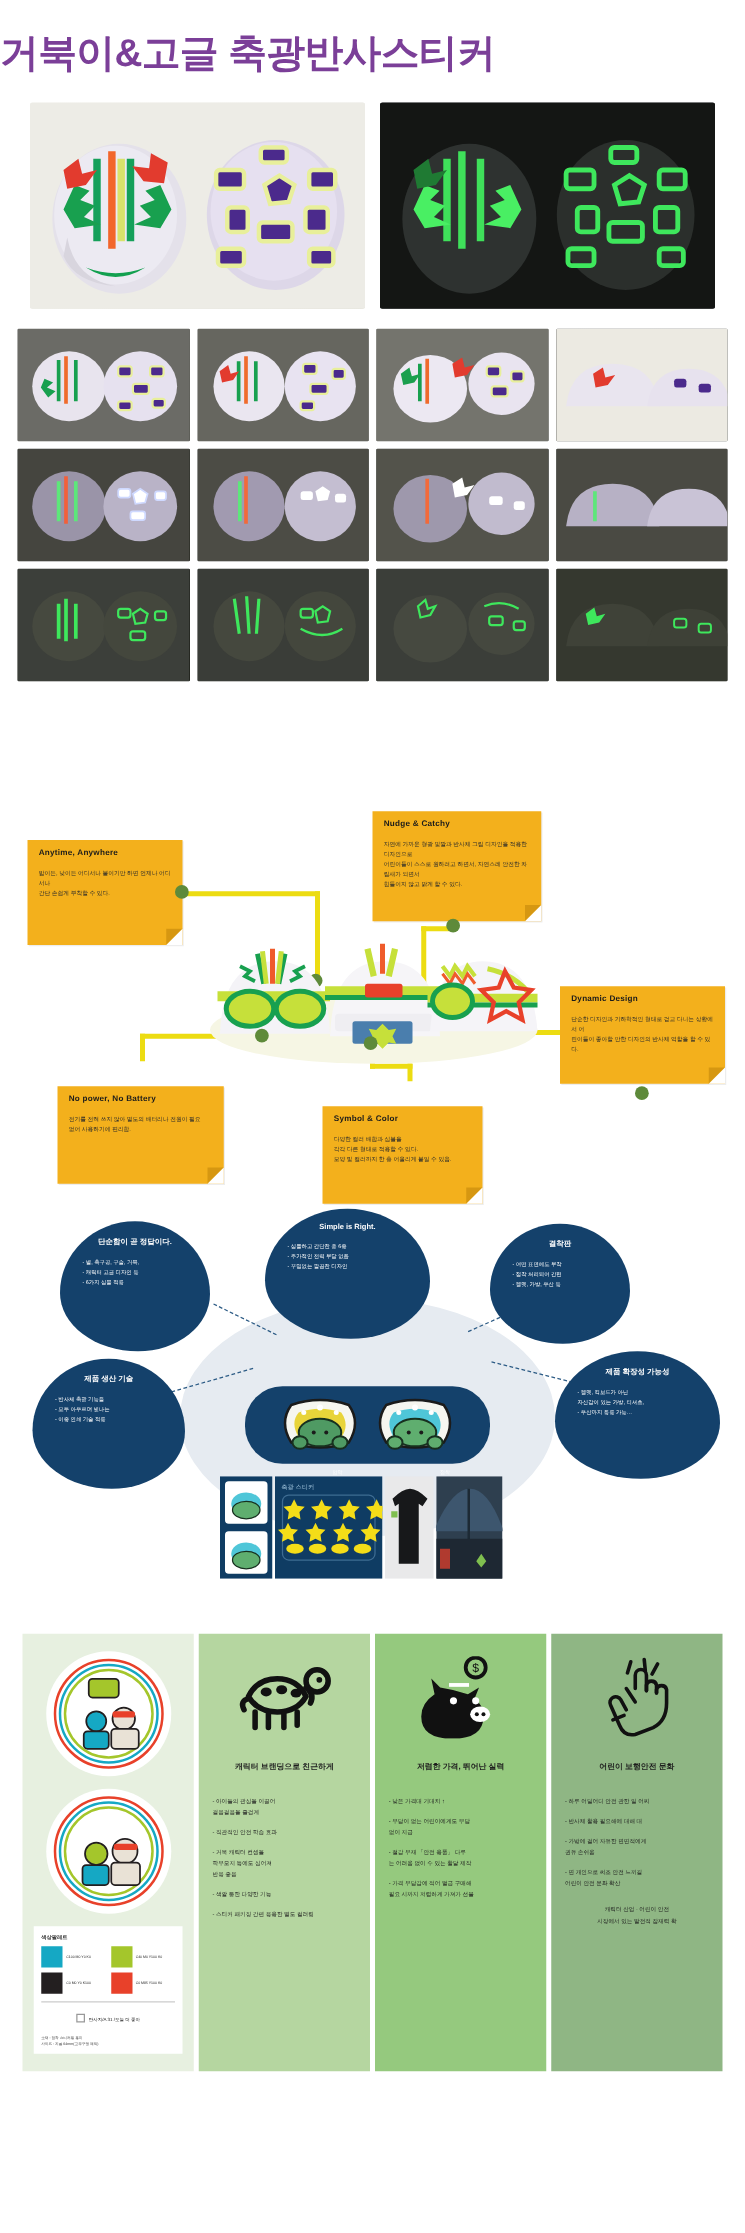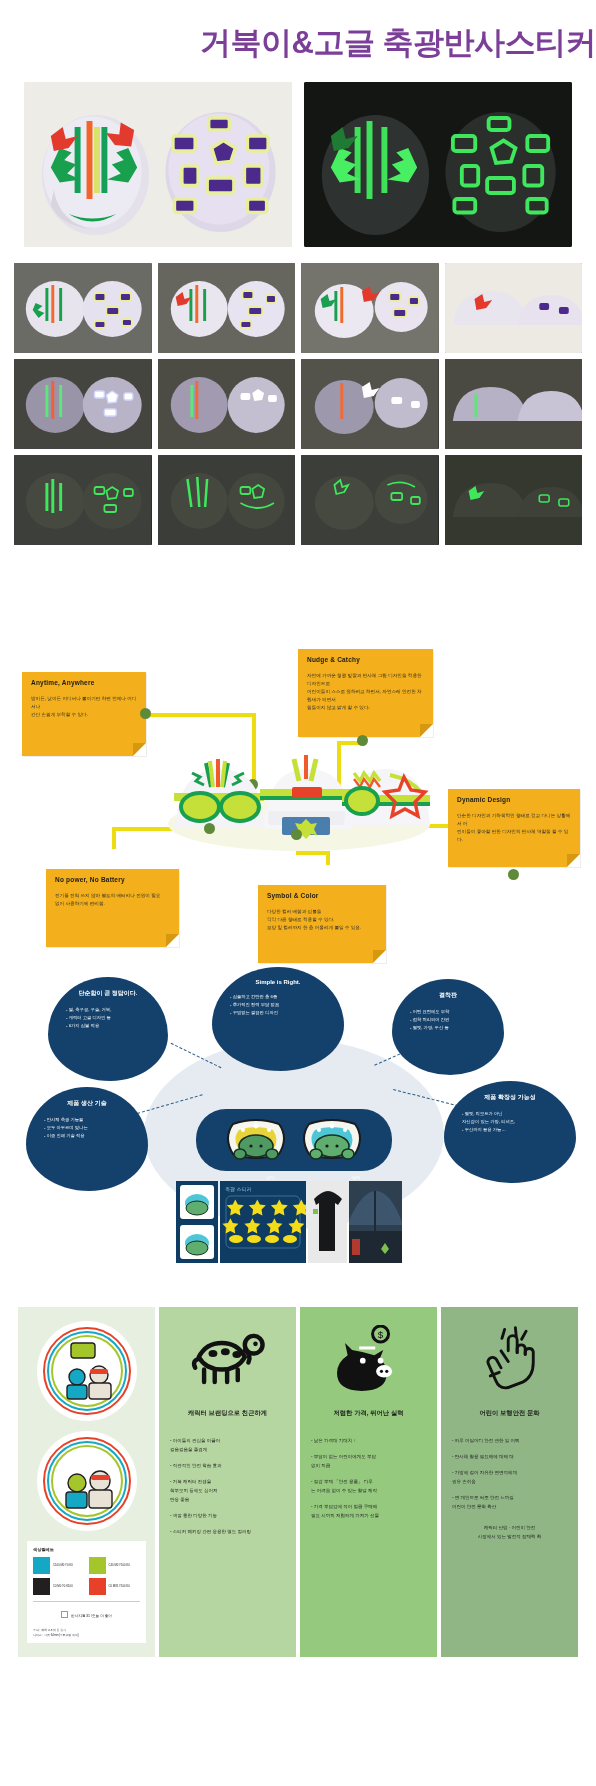--- a/index.html
+++ b/index.html
@@ -8,21 +8,21 @@
   body {
     width: 596px;
     background: #ffffff;
     font-family: "Liberation Sans", sans-serif;
     color: #222;
     overflow-x: hidden;
   }
   .page { width:596px; position:relative; }
 
   
-  .title-bar { padding: 22px 0 12px 0; text-align:right; }
+  .title-bar { padding: 22px 0 12px 0; text-align:left; }
   .title-bar h1 {
     margin:0;
     font-size: 31px;
     font-weight: bold;
     color: #7b3f98;
     letter-spacing: -0.5px;
     font-family: "Liberation Sans", sans-serif;
   }
 
   

